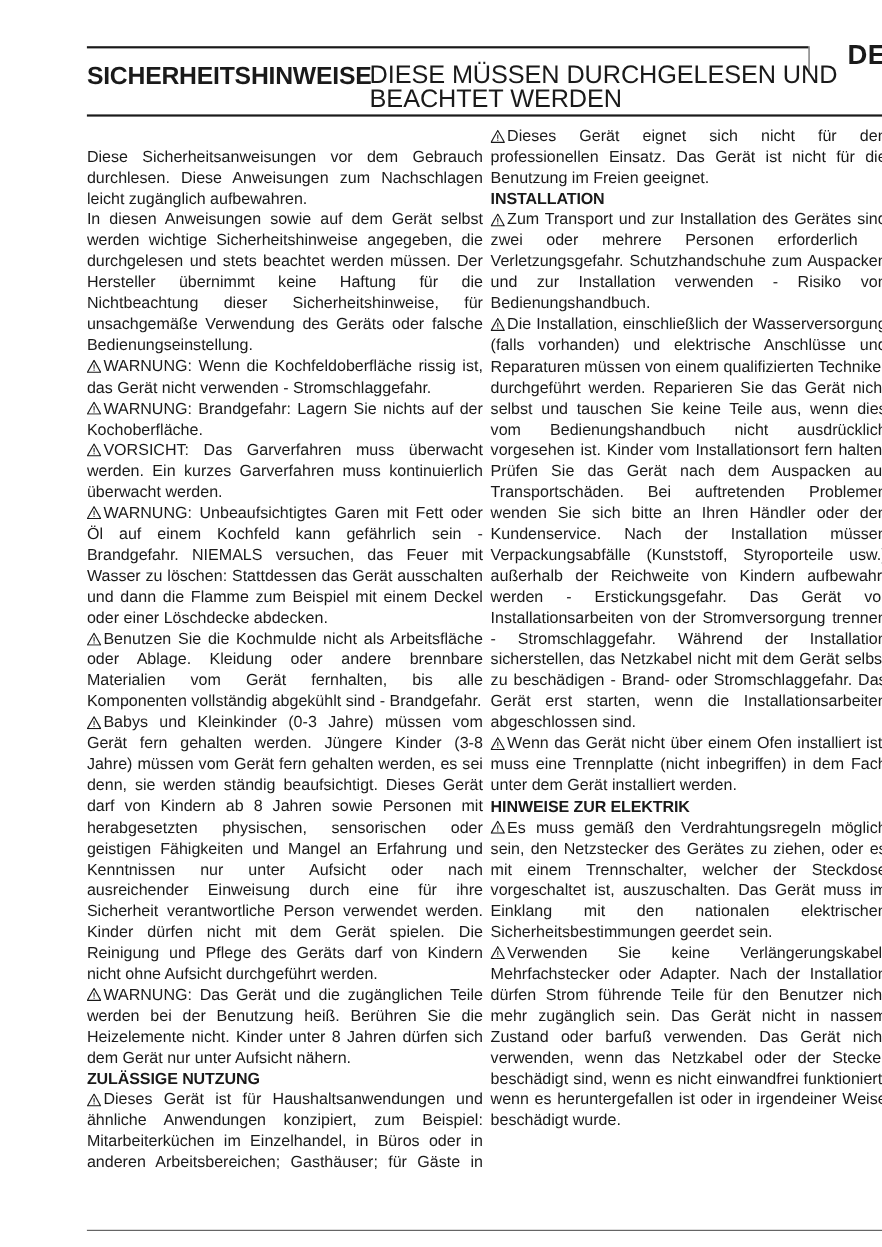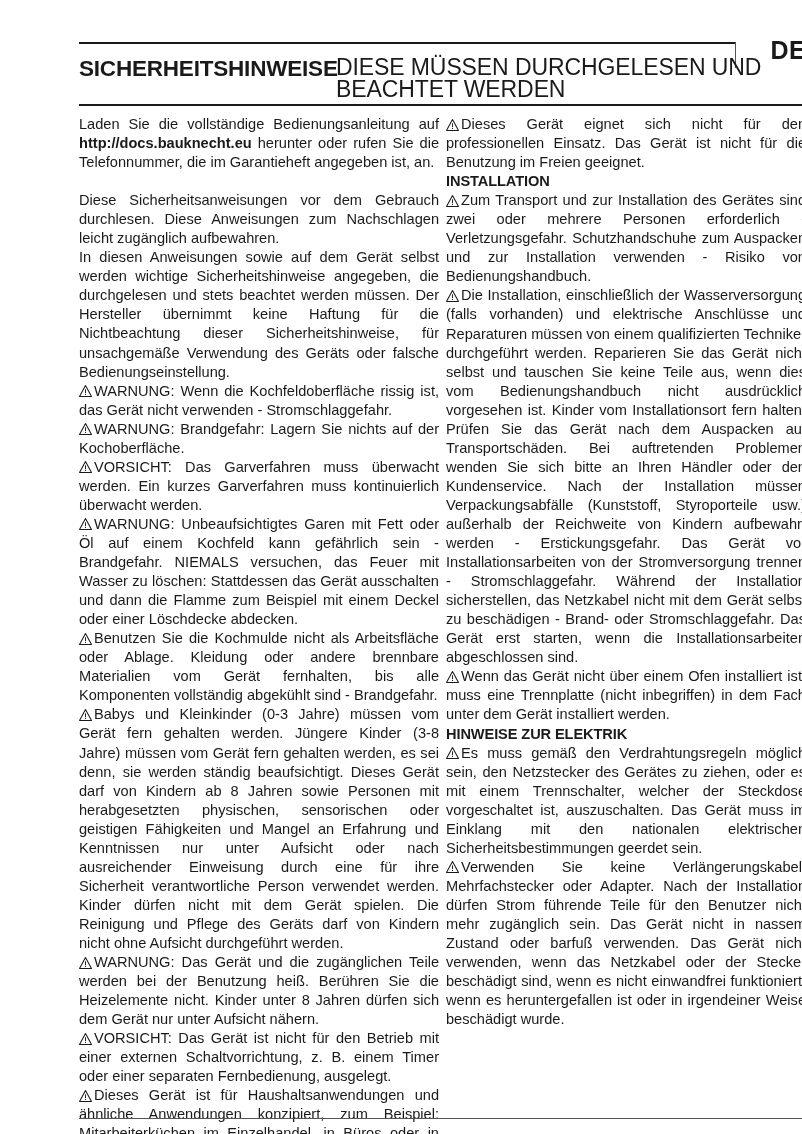--- a/index.html
+++ b/index.html
@@ -170,21 +170,20 @@
       <div class="title-main">SICHERHEITSHINWEISE</div>
       <div class="title-sub">DIESE MÜSSEN DURCHGELESEN UND BEACHTET WERDEN</div>
     </div>
     <div class="rule-bottom"></div>
   </div>
 
   <div class="columns">
 
     <div class="col col-left">
 
-      <p class="para nostretch"><span>Laden Sie die vollständige Bedienungsanleitung auf </span><span class="b">http://docs.bauknecht.eu</span><span> herunter oder rufen Sie die Telefonnummer, die im Garantieheft angegeben ist, an.</span></p>
 
       <p class="para nostretch gap-before">Diese Sicherheitsanweisungen vor dem Gebrauch durchlesen. Diese Anweisungen zum Nachschlagen leicht zugänglich aufbewahren.</p>
 
       <p class="para nostretch">In diesen Anweisungen sowie auf dem Gerät selbst werden wichtige Sicherheitshinweise angegeben, die durchgelesen und stets beachtet werden müssen. Der Hersteller übernimmt keine Haftung für die Nichtbeachtung dieser Sicherheitshinweise, für unsachgemäße Verwendung des Geräts oder falsche Bedienungseinstellung.</p>
 
       <p class="para nostretch"><span class="warn"><svg width="13" height="12" viewBox="0 0 13 12">
               <path d="M6.5 0.6 L12.5 11.4 L0.5 11.4 Z" fill="none" stroke="#1a1a1a" stroke-width="1.05" stroke-linejoin="round"></path>
               <rect x="6.05" y="4.3" width="0.95" height="3.9" fill="#1a1a1a"></rect>
               <rect x="6.05" y="9.0" width="0.95" height="1.0" fill="#1a1a1a"></rect>
             </svg></span><span>WARNUNG: Wenn die Kochfeldoberfläche rissig ist, das Gerät nicht verwenden - Stromschlaggefahr.</span></p>
@@ -218,26 +217,22 @@
               <rect x="6.05" y="4.3" width="0.95" height="3.9" fill="#1a1a1a"></rect>
               <rect x="6.05" y="9.0" width="0.95" height="1.0" fill="#1a1a1a"></rect>
             </svg></span><span>Babys und Kleinkinder (0-3 Jahre) müssen vom Gerät fern gehalten werden. Jüngere Kinder (3-8 Jahre) müssen vom Gerät fern gehalten werden, es sei denn, sie werden ständig beaufsichtigt. Dieses Gerät darf von Kindern ab 8 Jahren sowie Personen mit herabgesetzten physischen, sensorischen oder geistigen Fähigkeiten und Mangel an Erfahrung und Kenntnissen nur unter Aufsicht oder nach ausreichender Einweisung durch eine für ihre Sicherheit verantwortliche Person verwendet werden. Kinder dürfen nicht mit dem Gerät spielen. Die Reinigung und Pflege des Geräts darf von Kindern nicht ohne Aufsicht durchgeführt werden.</span></p>
 
       <p class="para nostretch"><span class="warn"><svg width="13" height="12" viewBox="0 0 13 12">
               <path d="M6.5 0.6 L12.5 11.4 L0.5 11.4 Z" fill="none" stroke="#1a1a1a" stroke-width="1.05" stroke-linejoin="round"></path>
               <rect x="6.05" y="4.3" width="0.95" height="3.9" fill="#1a1a1a"></rect>
               <rect x="6.05" y="9.0" width="0.95" height="1.0" fill="#1a1a1a"></rect>
             </svg></span><span>WARNUNG: Das Gerät und die zugänglichen Teile werden bei der Benutzung heiß. Berühren Sie die Heizelemente nicht. Kinder unter 8 Jahren dürfen sich dem Gerät nur unter Aufsicht nähern.</span></p>
 
-
-      <p class="para nostretch"><span class="warn"><svg width="13" height="12" viewBox="0 0 13 12">
-              <path d="M6.5 0.6 L12.5 11.4 L0.5 11.4 Z" fill="none" stroke="#1a1a1a" stroke-width="1.05" stroke-linejoin="round"></path>
-              <rect x="6.05" y="4.3" width="0.95" height="3.9" fill="#1a1a1a"></rect>
-              <rect x="6.05" y="9.0" width="0.95" height="1.0" fill="#1a1a1a"></rect>
-            </svg></span><span>VORSICHT: Das Gerät ist nicht für den Betrieb mit einer externen Schaltvorrichtung, z. B. einem Timer oder einer separaten Fernbedienung, ausgelegt.</span></p>
+      <p class="heading">ZULÄSSIGE NUTZUNG</p>
+
 
       <p class="para"><span class="warn"><svg width="13" height="12" viewBox="0 0 13 12">
               <path d="M6.5 0.6 L12.5 11.4 L0.5 11.4 Z" fill="none" stroke="#1a1a1a" stroke-width="1.05" stroke-linejoin="round"></path>
               <rect x="6.05" y="4.3" width="0.95" height="3.9" fill="#1a1a1a"></rect>
               <rect x="6.05" y="9.0" width="0.95" height="1.0" fill="#1a1a1a"></rect>
             </svg></span><span>Dieses Gerät ist für Haushaltsanwendungen und ähnliche Anwendungen konzipiert, zum Beispiel: Mitarbeiterküchen im Einzelhandel, in Büros oder in anderen Arbeitsbereichen; Gasthäuser; für Gäste in</span></p>
 
     </div>
 
     <div class="col col-right">

